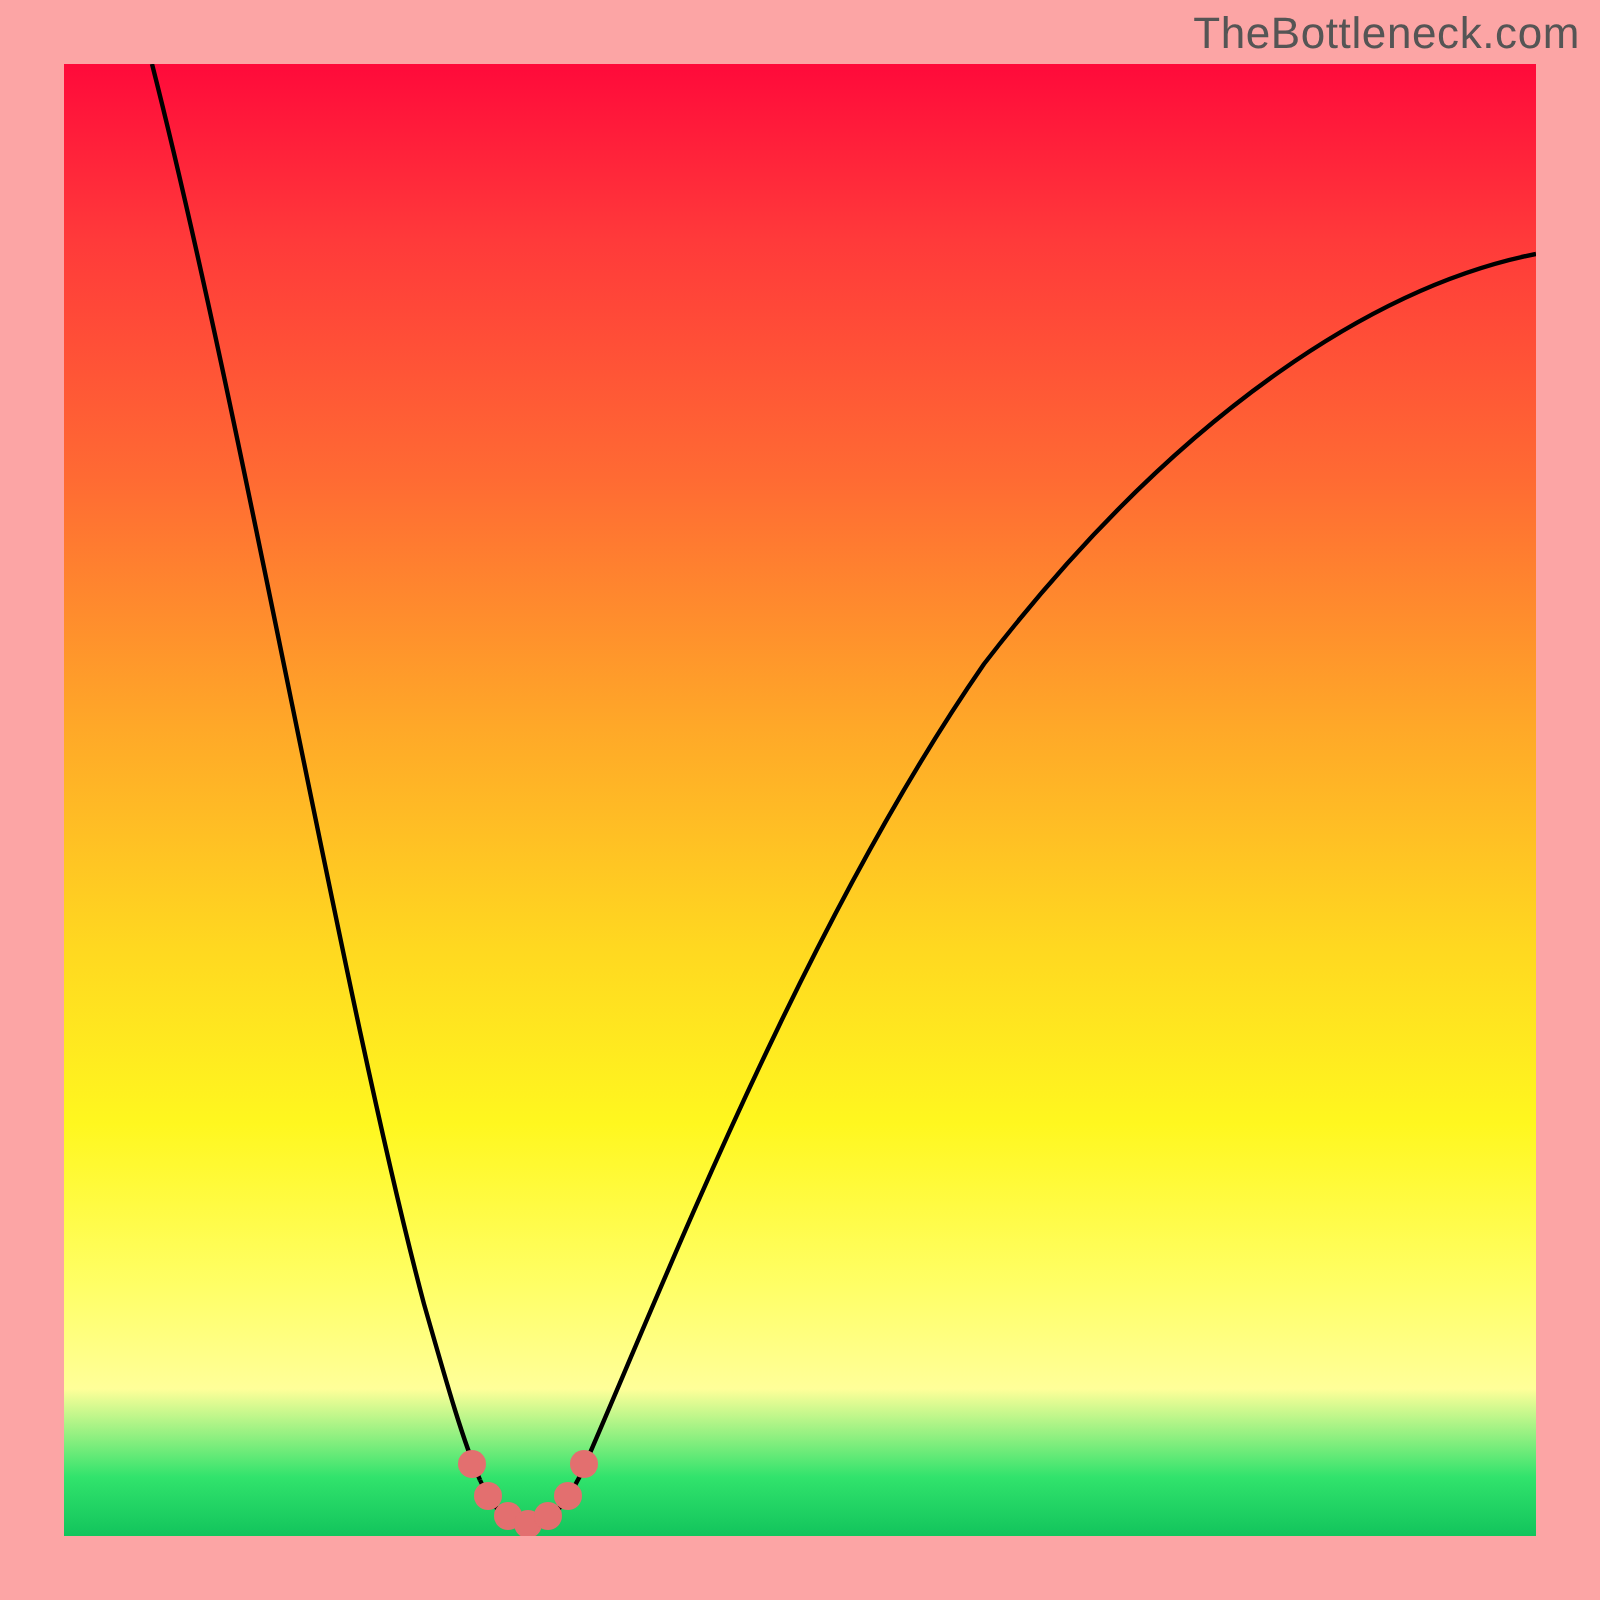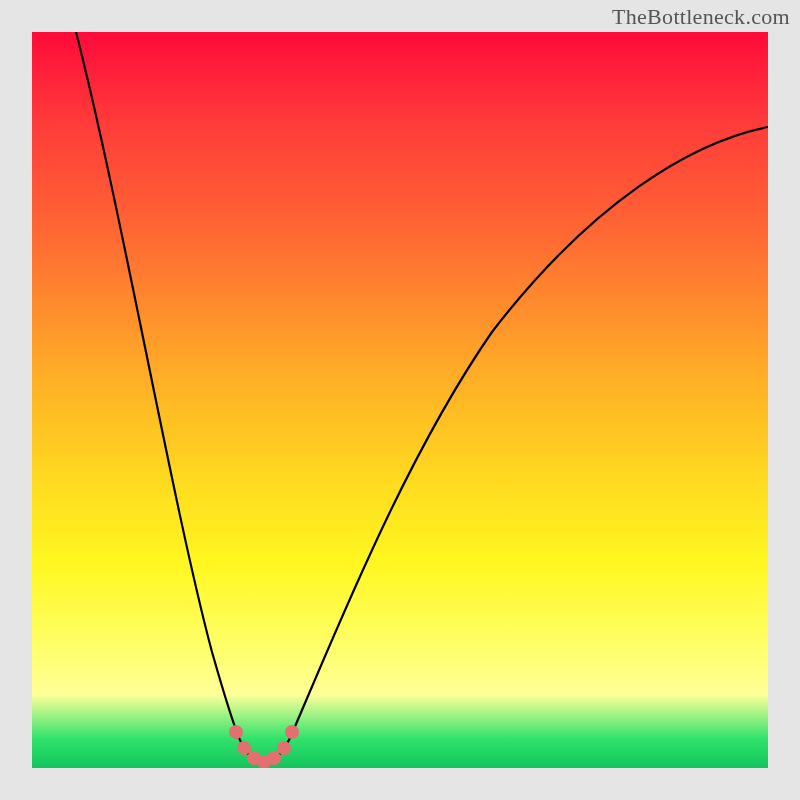--- a/index.html
+++ b/index.html
@@ -6,23 +6,22 @@
     margin: 0;
     padding: 0;
     width: 800px;
     height: 800px;
     overflow: hidden;
     font-family: Arial, Helvetica, sans-serif;
   }
   .outer {
     width: 800px;
     height: 800px;
-    background: #e5e5e5;
+    background: #fca5a5;
     position: relative;
-    font-family: Liberation Serif, serif;
   }
   .watermark {
     position: absolute;
     top: 4px;
     right: 10px;
     color: #555;
     font-size: 22px;
     font-weight: 500;
     letter-spacing: 0.3px;
     z-index: 10;

